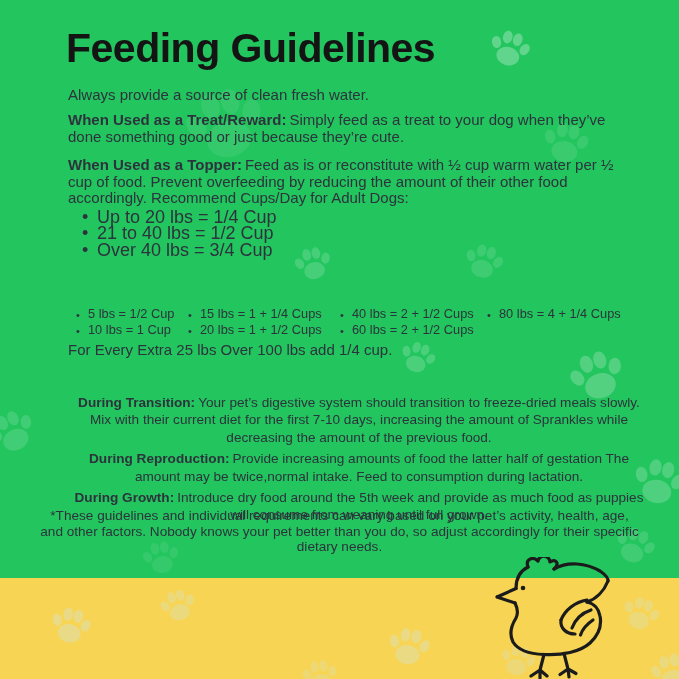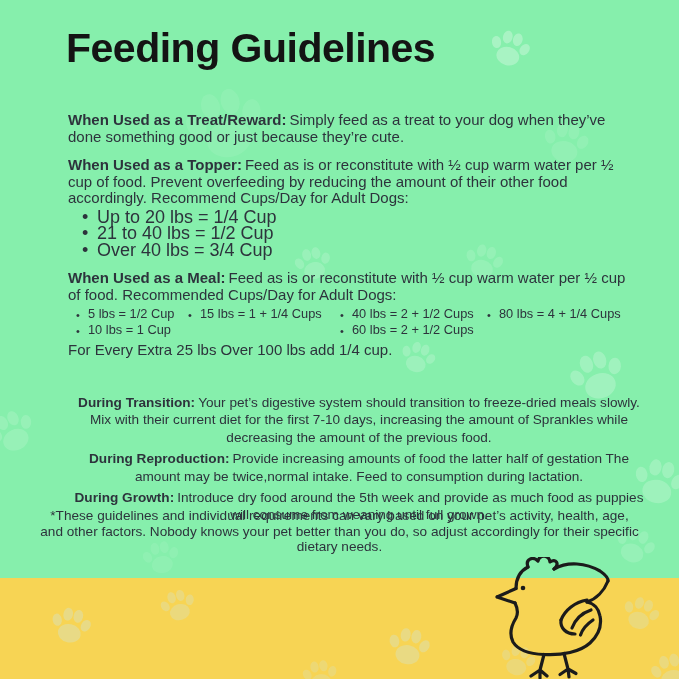--- a/index.html
+++ b/index.html
@@ -1,18 +1,18 @@
 <!DOCTYPE html>
 <html><head>
 <meta charset="utf-8">
 <style>
   html,body{margin:0;padding:0;background:#e8e8e8;}
   .canvas{
     position:relative;width:679px;height:679px;overflow:hidden;
-    background:#86efac;
+    background:#22c55e;
     font-family:"Liberation Sans",sans-serif;
     color:#2d333c;
   }
   
   .paw{position:absolute;pointer-events:none;}
   .paw-blue{color:#ffffff;}
   .paw-yellow{color:#E6DC8F;}
   
   .title{position:absolute;left:66px;top:26px;margin:0;
     font-size:41px;font-weight:700;letter-spacing:-0.5px;color:#141414;line-height:1.1;}
@@ -86,44 +86,43 @@
       <use href="#paw" fill="currentColor"></use>
     </svg>
   <svg class="paw paw-blue" style="left:612px;top:522px;opacity:.13;transform:rotate(20deg)" width="46" height="46">
       <use href="#paw" fill="currentColor"></use>
     </svg>
   <svg class="paw paw-blue" style="left:140px;top:536px;opacity:.08;transform:rotate(-10deg)" width="42" height="42">
       <use href="#paw" fill="currentColor"></use>
     </svg>
 
   <h1 class="title">Feeding Guidelines</h1>
+  <p class="intro">Always provide a source of clean fresh water.</p>
 
   <div class="sec" id="sec-topper">
     <span class="lead">When Used as a Topper:</span><span>Feed as is or reconstitute with ½ cup warm water per ½ cup of food. Prevent overfeeding by reducing the amount of their other food accordingly. Recommend Cups/Day for Adult Dogs:</span>
   </div>
 
   <div class="sec" id="sec-treat">
     <span class="lead">When Used as a Treat/Reward:</span><span>Simply feed as a treat to your dog when they’ve done something good or just because they’re cute.</span>
   </div>
   <ul class="blist">
     <li>Up to 20 lbs = 1/4 Cup</li>
     <li>21 to 40 lbs = 1/2 Cup</li>
     <li>Over 40 lbs = 3/4 Cup</li>
   </ul>
 
-  <div class="sec" id="sec-meal">
-    <span class="lead">When Used as a Meal:</span><span>Feed as is or reconstitute with ½ cup warm water per ½ cup of food. Recommended Cups/Day for Adult Dogs:</span>
-  </div>
   <div class="meal-cols">
     <ul class="col1">
       <li>5 lbs = 1/2 Cup</li>
       <li>10 lbs = 1 Cup</li>
     </ul>
     <ul class="col2">
       <li>15 lbs = 1 + 1/4 Cups</li>
+      <li>20 lbs = 1 + 1/2 Cups</li>
     </ul>
     <ul class="col3">
       <li>40 lbs = 2 + 1/2 Cups</li>
       <li>60 lbs = 2 + 1/2 Cups</li>
     </ul>
     <ul class="col4">
       <li>80 lbs = 4 + 1/4 Cups</li>
     </ul>
   </div>
   <p class="meal-note">For Every Extra 25 lbs Over 100 lbs add 1/4 cup.</p>

